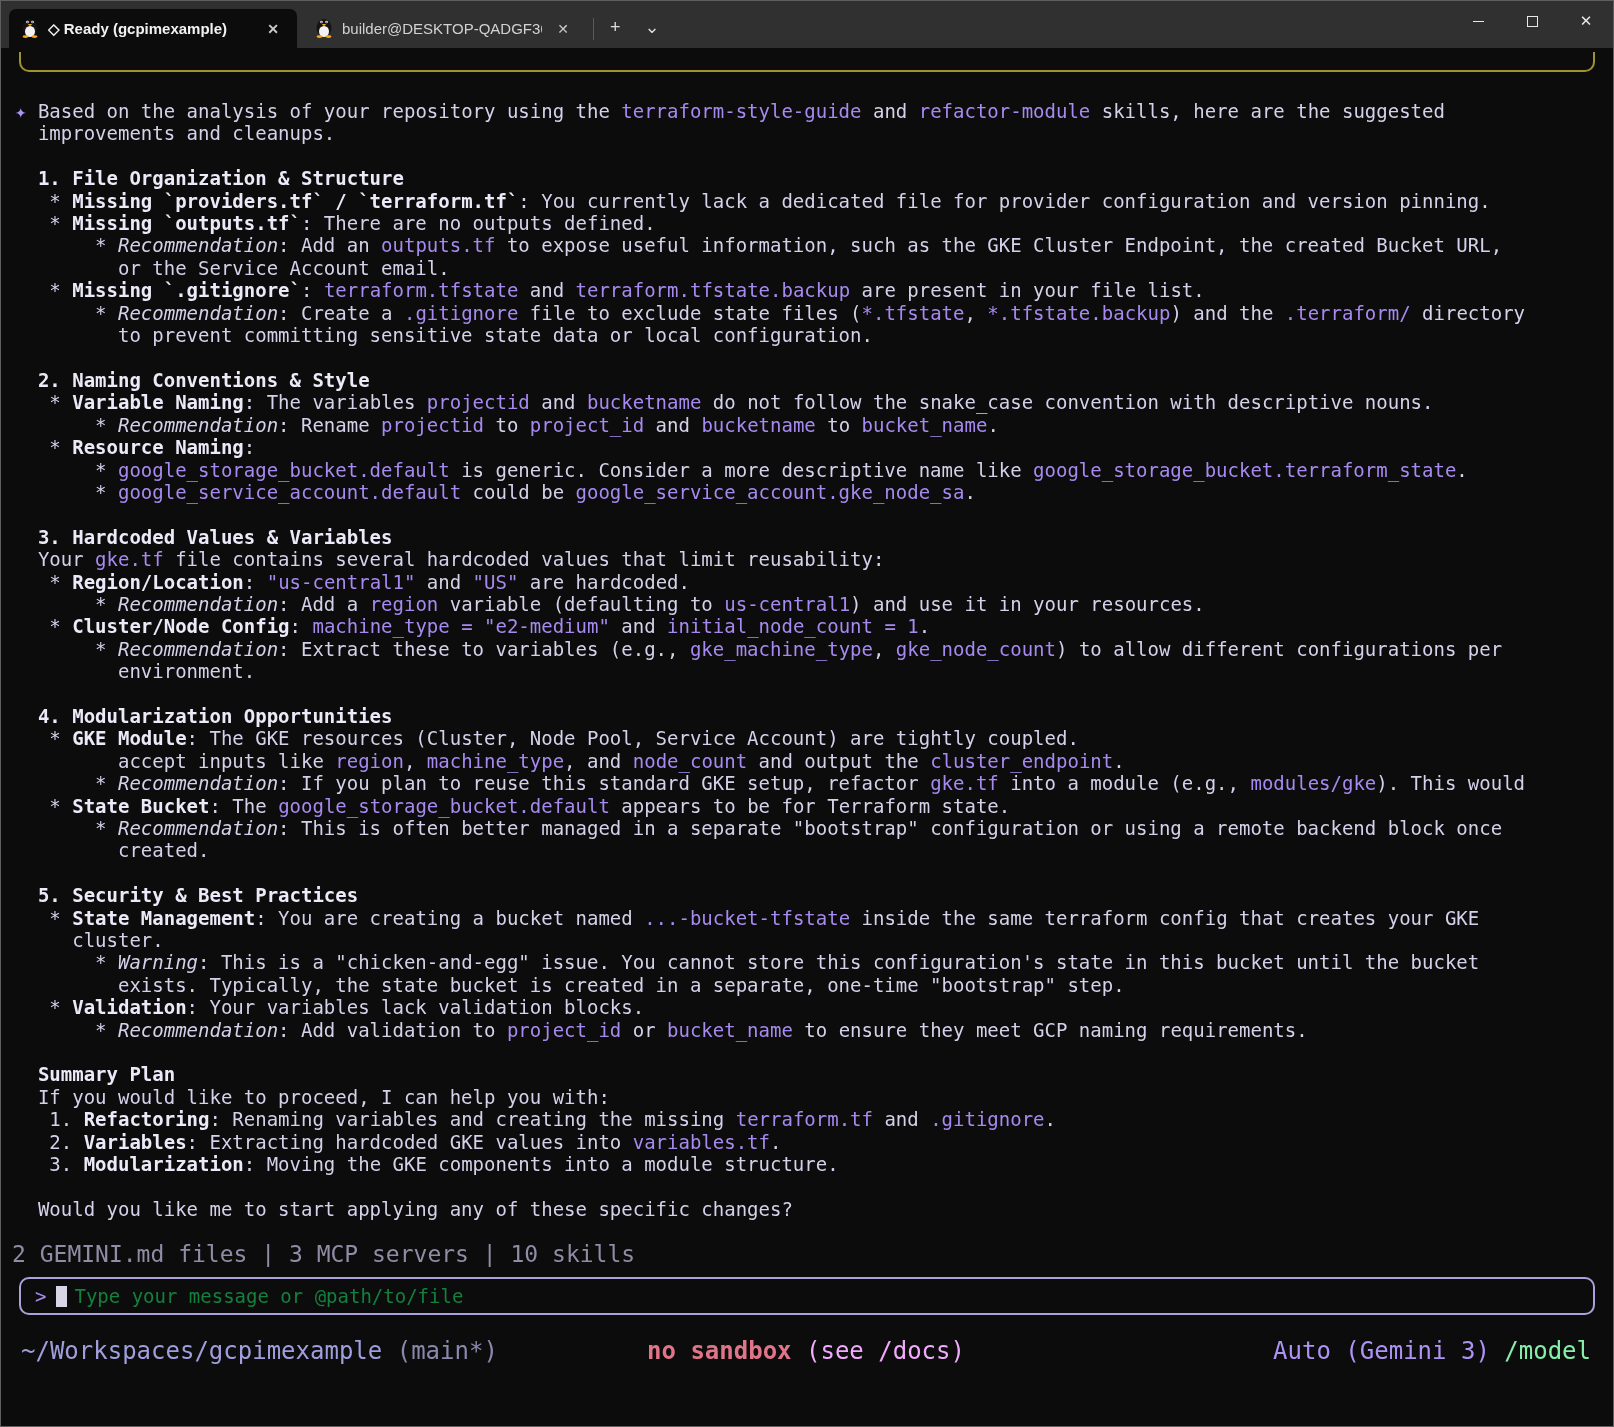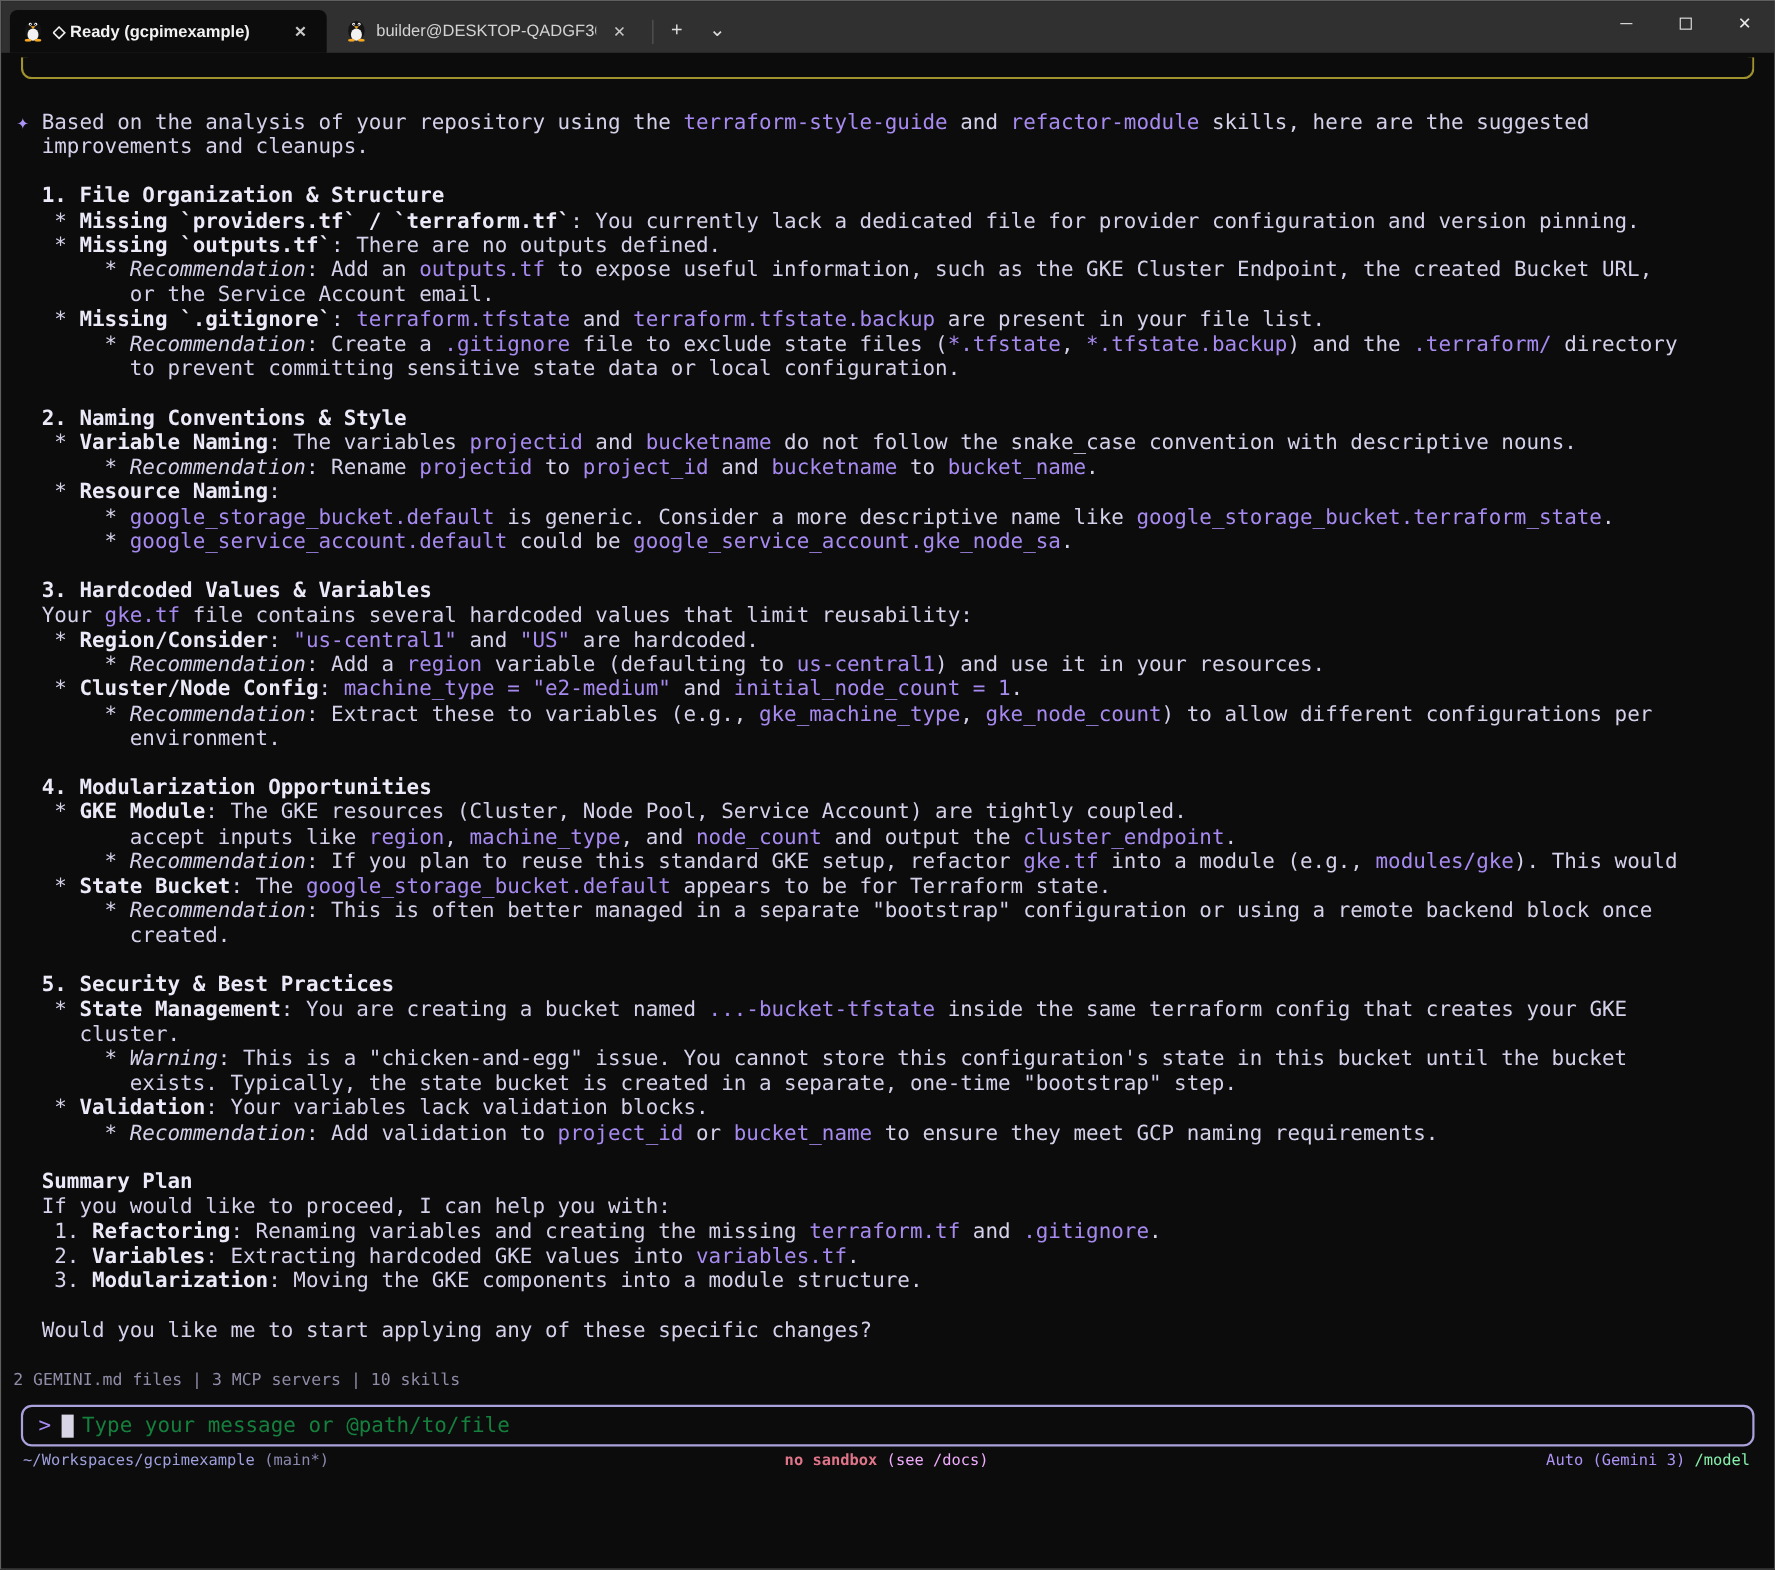--- a/index.html
+++ b/index.html
@@ -51,38 +51,38 @@
   }
   .tl { white-space: pre; min-height: 22.4px; }
   .seg-n { color: #d5d1ea; }
   .seg-b { color: #eceaf8; font-weight: bold; }
   .seg-c { color: #a78af0; }
   .seg-i { color: #d5d1ea; font-style: italic; }
   .seg-s { color: #ab94f5; }
   .context-summary {
     margin-top: 22.4px; padding-left: 11px;
     font-family: "DejaVu Sans Mono", monospace;
-    font-size: 15px; line-height: 22.4px; color: #8f8ca6;
+    font-size: 23px; line-height: 22.4px; color: #8f8ca6;
     white-space: pre;
   }
   
   .inputbox {
     margin: 12px 18px 0 18px; height: 38px;
     border: 2px solid #a9a2dd; border-radius: 10px;
     display: flex; align-items: center; padding: 0 14px;
     font-family: "DejaVu Sans Mono", monospace; font-size: 19px;
   }
   .prompt-gt { color: #a78af0; }
   .cursor-block { width: 11px; height: 21px; background: #d8d5e6; display: inline-block; margin: 0 7px 0 10px; }
   .placeholder { color: #15803d; }
   
   .statusbar {
-    margin: 5px 22px 0 20px;
+    margin: 22px 22px 0 20px;
     display: flex; align-items: flex-start;
-    font-family: "DejaVu Sans Mono", monospace; font-size: 14px;
+    font-family: "DejaVu Sans Mono", monospace; font-size: 24px;
     white-space: pre;
   }
   .sb-left { flex: 1; }
   .sb-right { flex: 1; text-align: right; }
   .sb-path { color: #9f9fdd; }
   .sb-branch { color: #8b88ae; }
   .sb-sandbox { color: #e0758a; font-weight: bold; }
   .sb-hint { color: #f0abfc; }
   .sb-model { color: #ad93f4; }
   .sb-model-hint { color: #86efac; }
@@ -162,21 +162,21 @@
         <div class="tl">&nbsp;</div>
         <div class="tl"><span class="seg-b">  2. Naming Conventions &amp; Style</span></div>
         <div class="tl"><span class="seg-n">   * </span><span class="seg-b">Variable Naming</span><span class="seg-n">: The variables </span><span class="seg-c">projectid</span><span class="seg-n"> and </span><span class="seg-c">bucketname</span><span class="seg-n"> do not follow the snake_case convention with descriptive nouns.</span></div>
         <div class="tl"><span class="seg-n">       * </span><span class="seg-i">Recommendation</span><span class="seg-n">: Rename </span><span class="seg-c">projectid</span><span class="seg-n"> to </span><span class="seg-c">project_id</span><span class="seg-n"> and </span><span class="seg-c">bucketname</span><span class="seg-n"> to </span><span class="seg-c">bucket_name</span><span class="seg-n">.</span></div>
         <div class="tl"><span class="seg-n">   * </span><span class="seg-b">Resource Naming</span><span class="seg-n">:</span></div>
         <div class="tl"><span class="seg-n">       * </span><span class="seg-c">google_storage_bucket.default</span><span class="seg-n"> is generic. Consider a more descriptive name like </span><span class="seg-c">google_storage_bucket.terraform_state</span><span class="seg-n">.</span></div>
         <div class="tl"><span class="seg-n">       * </span><span class="seg-c">google_service_account.default</span><span class="seg-n"> could be </span><span class="seg-c">google_service_account.gke_node_sa</span><span class="seg-n">.</span></div>
         <div class="tl">&nbsp;</div>
         <div class="tl"><span class="seg-b">  3. Hardcoded Values &amp; Variables</span></div>
         <div class="tl"><span class="seg-n">  Your </span><span class="seg-c">gke.tf</span><span class="seg-n"> file contains several hardcoded values that limit reusability:</span></div>
-        <div class="tl"><span class="seg-n">   * </span><span class="seg-b">Region/Consider</span><span class="seg-n">: </span><span class="seg-c">"us-central1"</span><span class="seg-n"> and </span><span class="seg-c">"US"</span><span class="seg-n"> are hardcoded.</span></div>
+        <div class="tl"><span class="seg-n">   * </span><span class="seg-b">Region/Location</span><span class="seg-n">: </span><span class="seg-c">"us-central1"</span><span class="seg-n"> and </span><span class="seg-c">"US"</span><span class="seg-n"> are hardcoded.</span></div>
         <div class="tl"><span class="seg-n">       * </span><span class="seg-i">Recommendation</span><span class="seg-n">: Add a </span><span class="seg-c">region</span><span class="seg-n"> variable (defaulting to </span><span class="seg-c">us-central1</span><span class="seg-n">) and use it in your resources.</span></div>
         <div class="tl"><span class="seg-n">   * </span><span class="seg-b">Cluster/Node Config</span><span class="seg-n">: </span><span class="seg-c">machine_type = "e2-medium"</span><span class="seg-n"> and </span><span class="seg-c">initial_node_count = 1</span><span class="seg-n">.</span></div>
         <div class="tl"><span class="seg-n">       * </span><span class="seg-i">Recommendation</span><span class="seg-n">: Extract these to variables (e.g., </span><span class="seg-c">gke_machine_type</span><span class="seg-n">, </span><span class="seg-c">gke_node_count</span><span class="seg-n">) to allow different configurations per</span></div>
         <div class="tl"><span class="seg-n">         environment.</span></div>
         <div class="tl">&nbsp;</div>
         <div class="tl"><span class="seg-b">  4. Modularization Opportunities</span></div>
         <div class="tl"><span class="seg-n">   * </span><span class="seg-b">GKE Module</span><span class="seg-n">: The GKE resources (Cluster, Node Pool, Service Account) are tightly coupled.</span></div>
         <div class="tl"><span class="seg-n">         accept inputs like </span><span class="seg-c">region</span><span class="seg-n">, </span><span class="seg-c">machine_type</span><span class="seg-n">, and </span><span class="seg-c">node_count</span><span class="seg-n"> and output the </span><span class="seg-c">cluster_endpoint</span><span class="seg-n">.</span></div>
         <div class="tl"><span class="seg-n">       * </span><span class="seg-i">Recommendation</span><span class="seg-n">: If you plan to reuse this standard GKE setup, refactor </span><span class="seg-c">gke.tf</span><span class="seg-n"> into a module (e.g., </span><span class="seg-c">modules/gke</span><span class="seg-n">). This would</span></div>
         <div class="tl"><span class="seg-n">   * </span><span class="seg-b">State Bucket</span><span class="seg-n">: The </span><span class="seg-c">google_storage_bucket.default</span><span class="seg-n"> appears to be for Terraform state.</span></div>

